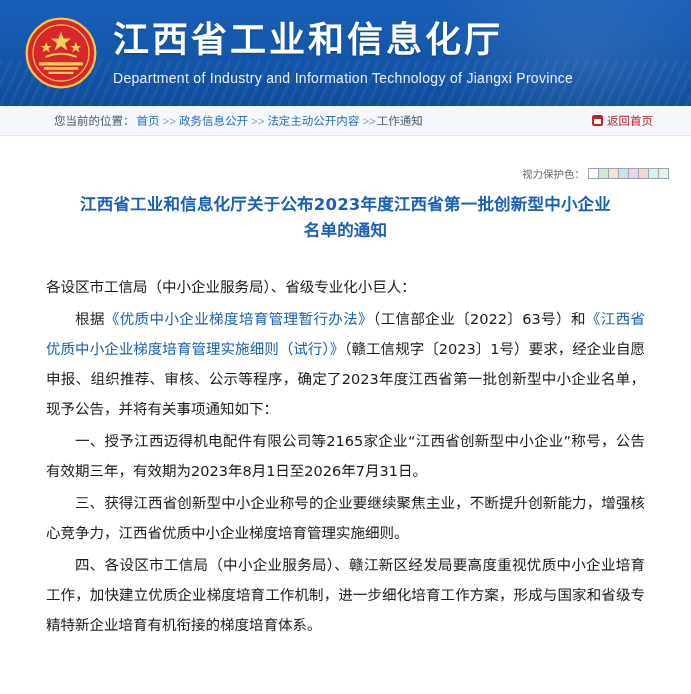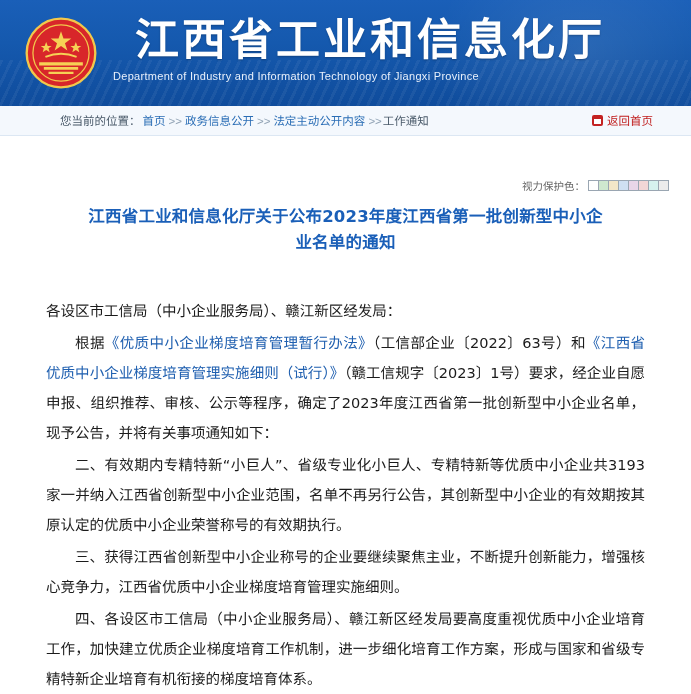--- a/index.html
+++ b/index.html
@@ -46,47 +46,46 @@
     width: 78px; height: 78px;
     z-index: 3;
   }
   .banner-text {
     position: absolute;
     left: 113px; top: 16px;
     z-index: 3;
   }
   .banner-title-cn {
     font-family: "DejaVu Sans", "Liberation Sans", sans-serif;
-    font-size: 44px;
+    font-size: 36px;
     font-weight: bold;
     letter-spacing: 3px;
     color: #ffffff;
     line-height: 48px;
     white-space: nowrap;
     text-shadow: 0 1px 2px rgba(0,0,0,0.25);
-    margin-left: 22px;
   }
   .banner-title-en {
     margin-top: 6px;
-    font-size: 11px;
+    font-size: 14px;
     color: #e8f0fb;
     letter-spacing: 0.3px;
     white-space: nowrap;
   }
 
   
   .crumb-bar {
     position: relative;
     height: 30px;
     background: #f4f8fd;
     border-bottom: 1px solid #dce7f3;
   }
   .crumb {
     position: absolute;
-    left: 60px; top: 0;
+    left: 54px; top: 0;
     height: 18px;
     line-height: 30px;
     font-size: 11.5px;
     color: #4a5a6a;
     white-space: nowrap;
   }
   .crumb a {
     color: #2a6db5;
     text-decoration: none;
     margin: 0 2px;
@@ -138,21 +137,21 @@
     margin-left: 44px;
   }
   .colorbar .label { margin-right: 4px; white-space: nowrap; }
   .swatch {
     width: 11px; height: 11px;
     border: 1px solid #9aa6b2;
     margin-left: -1px;
   }
 
   h1.doc-title {
-    margin: 16px;
+    margin: 4px;
     padding: 52px 70px 0 70px;
     font-family: "DejaVu Sans", "Liberation Sans", sans-serif;
     font-size: 16.5px;
     font-weight: bold;
     line-height: 26px;
     color: #1a5fb8;
     text-align: center;
     letter-spacing: 0.2px;
   }
 
@@ -210,21 +209,21 @@
       <span class="swatch" style="background:#cfe0f2"></span>
       <span class="swatch" style="background:#e8d6e8"></span>
       <span class="swatch" style="background:#f2d6d6"></span>
       <span class="swatch" style="background:#d6f2ef"></span>
       <span class="swatch" style="background:#ececec"></span>
     </div>
 
     <h1 class="doc-title">江西省工业和信息化厅关于公布2023年度江西省第一批创新型中小企业名单的通知</h1>
 
     <div class="doc-body">
-      <p>各设区市工信局（中小企业服务局）、赣江新区经发局：</p>
+      <p>各设区市工信局（中小企业服务局）、省级专业化小巨人：</p>
       <p class="p-indent">根据<span class="blue">《优质中小企业梯度培育管理暂行办法》</span>（工信部企业〔2022〕63号）和<span class="blue">《江西省优质中小企业梯度培育管理实施细则（试行）》</span>（赣工信规字〔2023〕1号）要求，经企业自愿申报、组织推荐、审核、公示等程序，确定了2023年度江西省第一批创新型中小企业名单，现予公告，并将有关事项通知如下：</p>
-      <p class="p-indent">二、有效期内专精特新“小巨人”、省级专业化小巨人、专精特新等优质中小企业共3193家一并纳入江西省创新型中小企业范围，名单不再另行公告，其创新型中小企业的有效期按其原认定的优质中小企业荣誉称号的有效期执行。</p>
+      <p class="p-indent">一、授予江西迈得机电配件有限公司等2165家企业“江西省创新型中小企业”称号，公告有效期三年，有效期为2023年8月1日至2026年7月31日。</p>
       <p class="p-indent">三、获得江西省创新型中小企业称号的企业要继续聚焦主业，不断提升创新能力，增强核心竞争力，江西省优质中小企业梯度培育管理实施细则。</p>
       <p class="p-indent">四、各设区市工信局（中小企业服务局）、赣江新区经发局要高度重视优质中小企业培育工作，加快建立优质企业梯度培育工作机制，进一步细化培育工作方案，形成与国家和省级专精特新企业培育有机衔接的梯度培育体系。</p>
     </div>
 
   </div>
 </div>
 
 </body></html>

